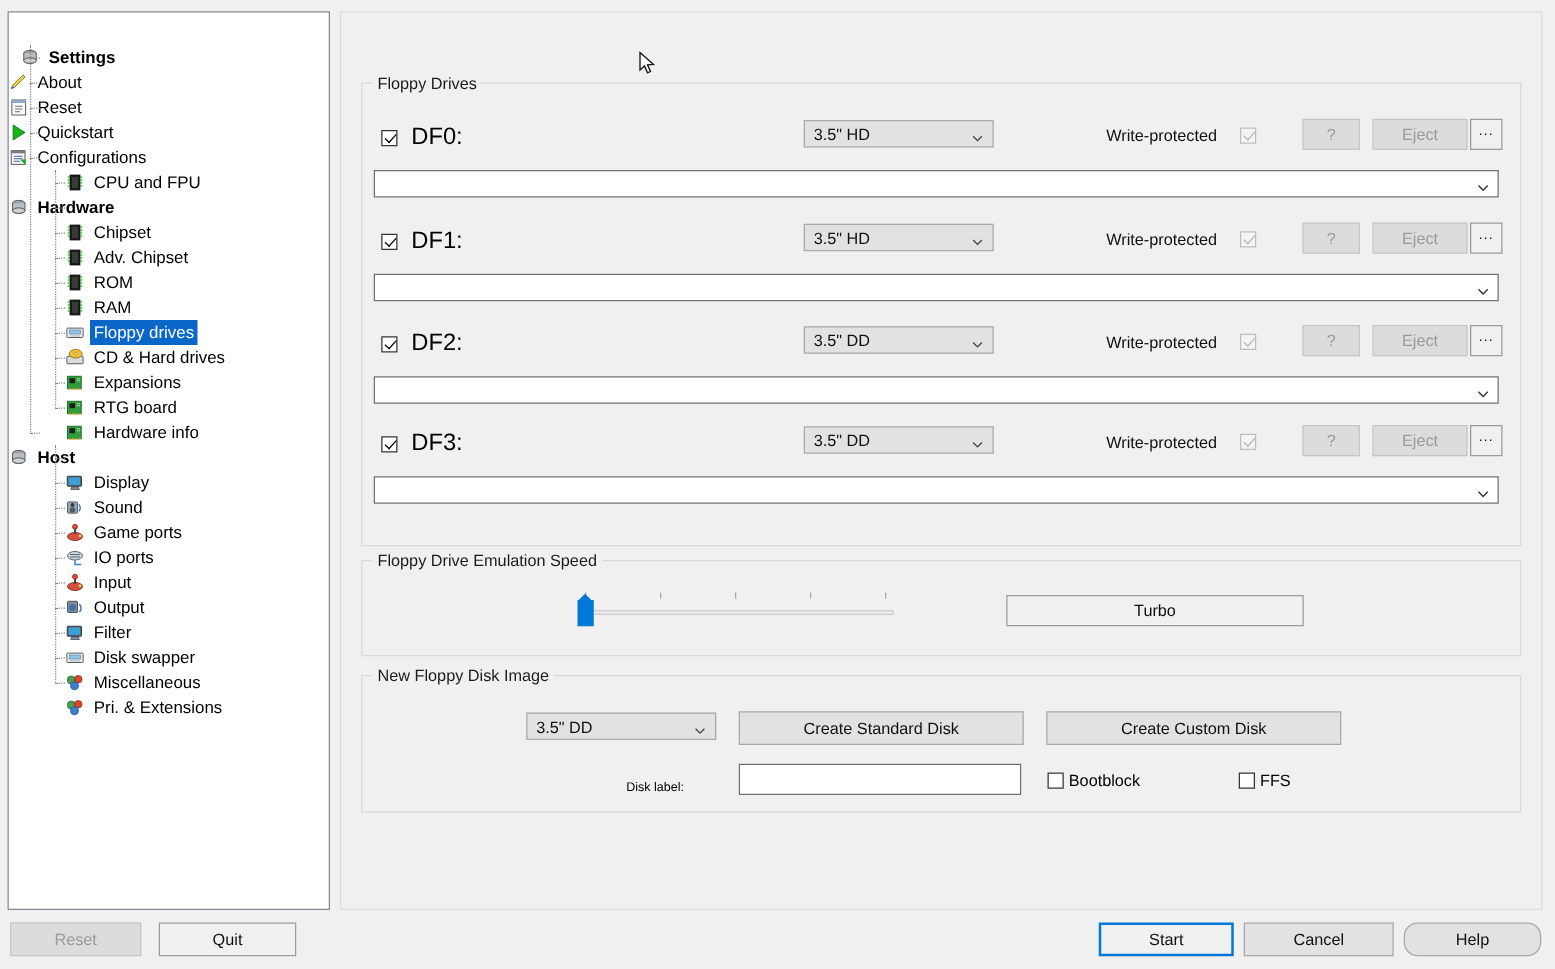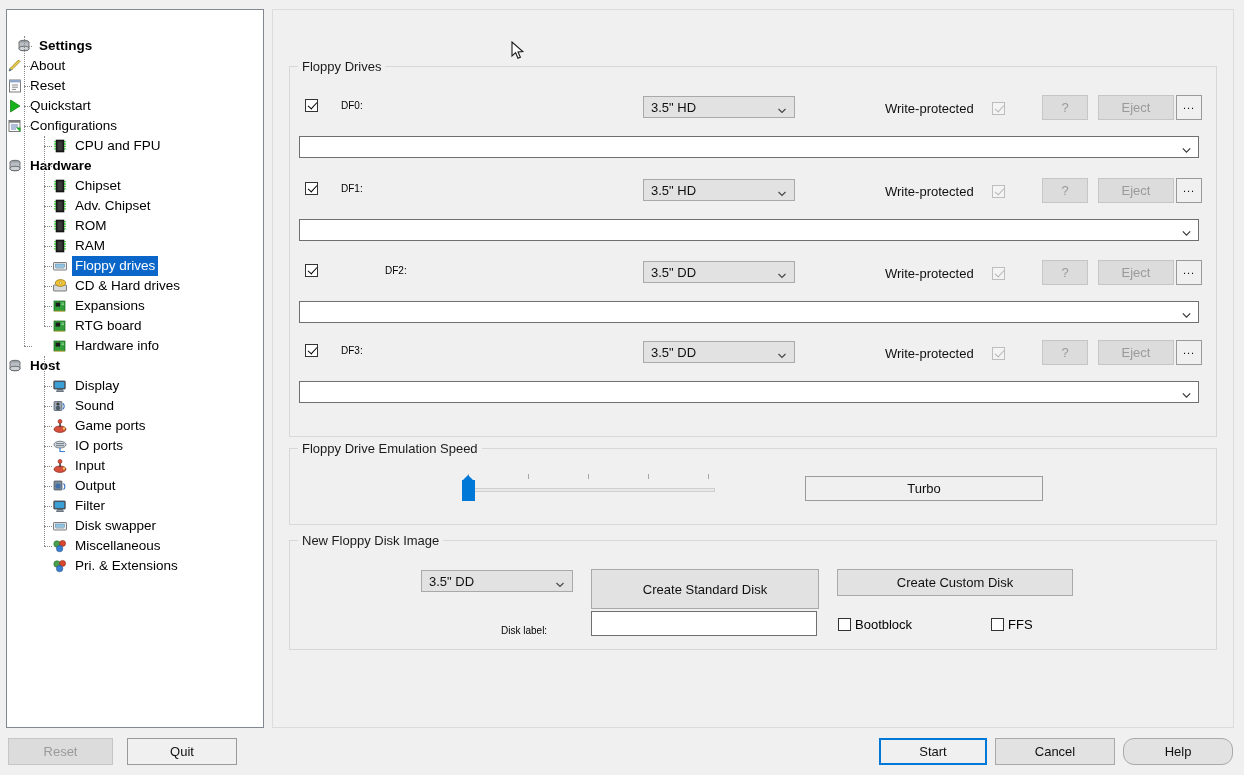--- a/index.html
+++ b/index.html
@@ -101,21 +101,21 @@
     position: absolute;
     left: 4px; top: 0px;
     width: 4px; height: 8px;
     border: solid #000;
     border-width: 0 1.6px 1.6px 0;
     transform: rotate(42deg);
   }
   .cbx.checked.disabled::after { border-color: #b6b6b6; }
 
   .drive-row { position: absolute; display: flex; align-items: center; }
-  .drive-label { font-size: 10px; margin-left: 23px; }
+  .drive-label { font-size: 19px; margin-left: 11px; }
 
   
   .combo-grey {
     position: absolute;
     height: 22px;
     background: #e2e2e2;
     border: 1px solid #a9a9a9;
     display: flex; align-items: center;
     padding: 0 0 0 7px;
     font-size: 13px;
@@ -557,21 +557,21 @@
       </div>
       <div class="btn small flat" style="left: 903px; top: 168px; width: 26px; height: 25px;">
         <span style="letter-spacing:1px; font-size:11px; position:relative; top:-3px;">...</span>
       </div>
       <div class="combo-white" style="left: 26px; top: 209px; width: 900px;">
         <span></span>
         <span class="chev"><svg width="9" height="9" viewBox="0 0 9 9">
             <path d="M0.8 2.4 L4.5 6.2 L8.2 2.4" stroke="#333" stroke-width="1.1" fill="none"></path>
           </svg></span>
       </div>
-      <div class="drive-row" style="left: 32px; top: 254px; gap: 44px;">
+      <div class="drive-row" style="left: 32px; top: 254px;">
         <span class="cbx checked"></span>
         <span class="drive-label">DF2:</span>
       </div>
       <div class="combo-grey" style="left: 370px; top: 251px; width: 152px;">
         <span>3.5" DD</span>
         <span class="chev"><svg width="8" height="8" viewBox="0 0 8 8">
             <path d="M0.5 2 L4 5.5 L7.5 2" stroke="#444" stroke-width="1.1" fill="none"></path>
           </svg></span>
       </div>
       <span class="wp-label" style="left: 612px; top: 256px;">Write-protected</span>
@@ -642,21 +642,21 @@
 
   <div class="combo-grey" style="left:148px; top:560px; width:152px;">
     <span>3.5" DD</span>
     <span class="chev">
       <svg width="8" height="8" viewBox="0 0 8 8">
           <path d="M0.5 2 L4 5.5 L7.5 2" stroke="#444" stroke-width="1.1" fill="none"></path>
         </svg>
     </span>
   </div>
 
-  <div class="btn" style="position:absolute; left:318px; top:559px; width:228px; height:40px;text-align:right;">
+  <div class="btn" style="position:absolute; left:318px; top:559px; width:228px; height:27px;text-align:right;">
     <span>Create Standard Disk</span>
   </div>
   <div class="btn" style="position:absolute; left:564px; top:559px; width:236px; height:27px;">
     <span>Create Custom Disk</span>
   </div>
 
   <span class="static-label" style="left:228px; top:615px;">Disk label:</span>
   <div class="txtfield" style="left:318px; top:601px; width:226px;"></div>
 
   <div style="position:absolute; left:565px; top:607px; display:flex; align-items:center;">

